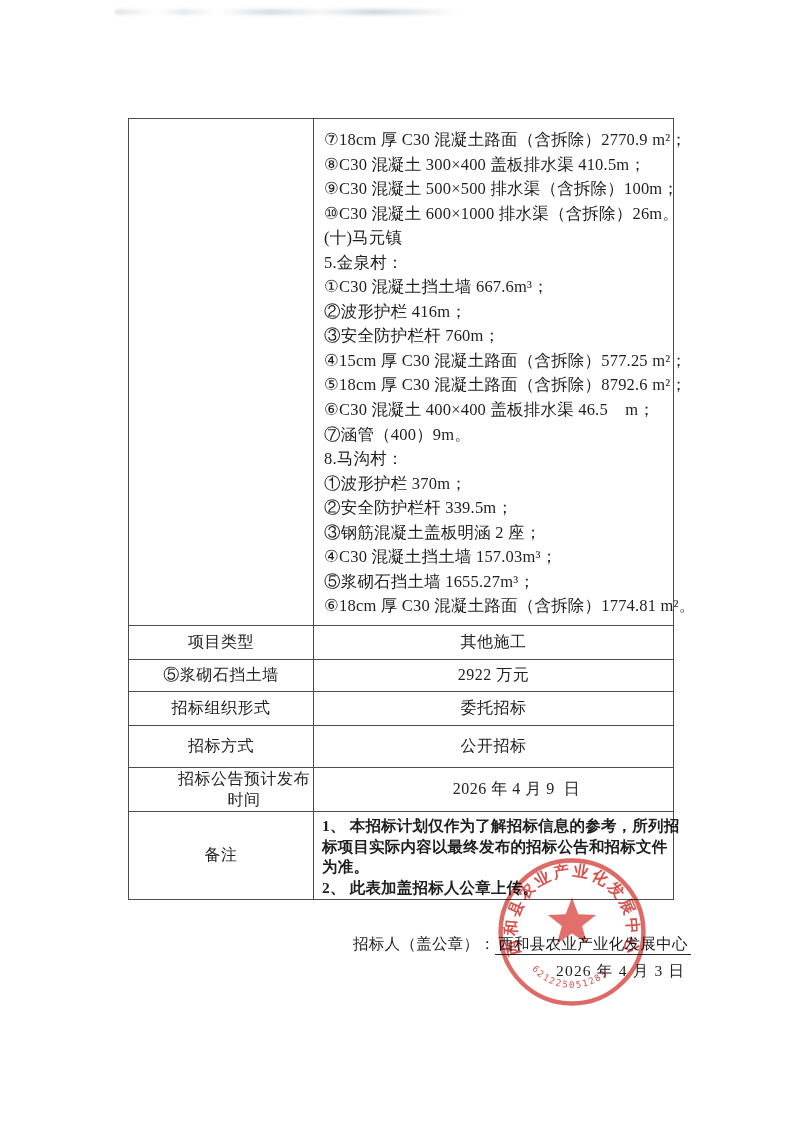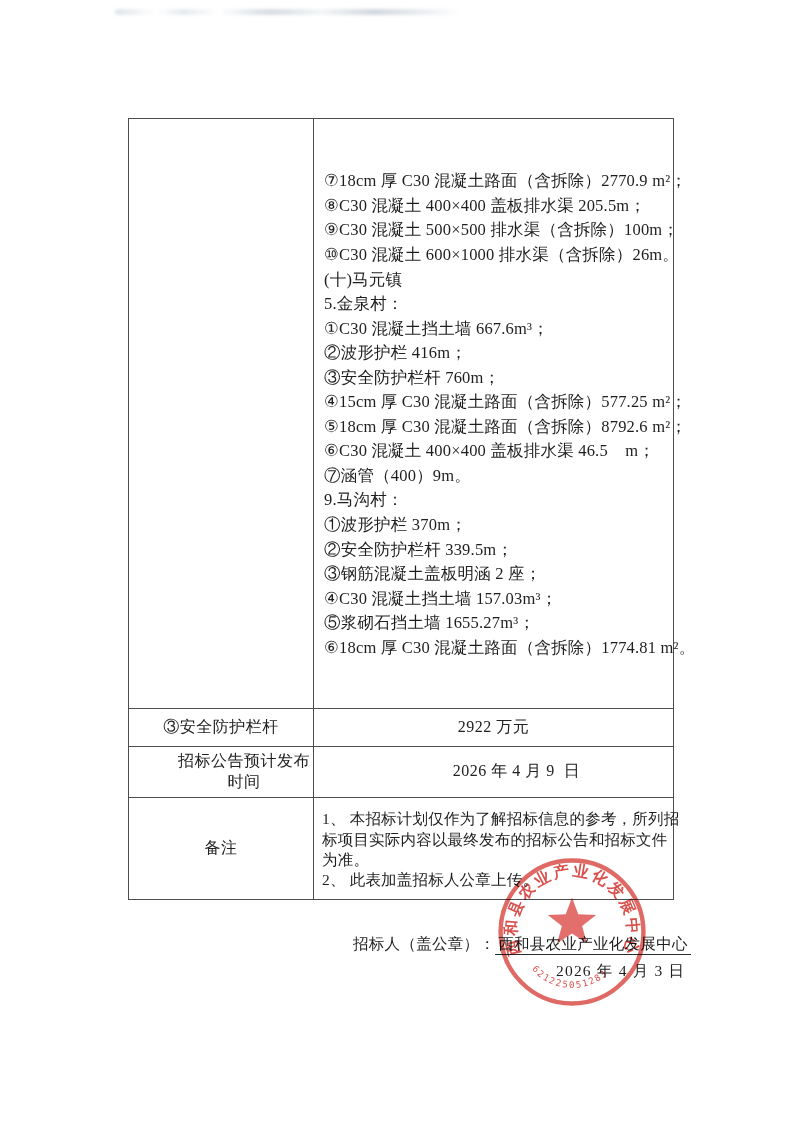--- a/index.html
+++ b/index.html
@@ -63,20 +63,21 @@
   tr.r5 td{height:39px;padding-left:46px;}
   tr.r6 td{height:35px;}
   tr.r7 td{height:80px;}
   .remark-cell{vertical-align:top;}
   .remark-lines{padding:3px 4px 0 8px;}
   .remark-line{
     font-size:15.5px;
     line-height:20.4px;
     white-space:pre;
     letter-spacing:.2px;
+    font-weight:bold;
   }
   .signer{
     position:absolute;left:353px;top:934px;
     font-size:15.5px;letter-spacing:.3px;
     z-index:2;white-space:pre;
   }
   .signer-name{
     border-bottom:1.5px solid #2a2a2a;
     padding:0 3px 2px 3px;
   }
@@ -117,45 +118,57 @@
     <colgroup>
         <col class="c1">
         <col class="c2">
       </colgroup>
     <tbody>
       <tr class="r-detail">
         <td class="label-cell"></td>
         <td class="detail-cell">
           <div class="detail-lines">
               <div class="detail-line">⑦18cm 厚 C30 混凝土路面（含拆除）2770.9 m²；</div>
-              <div class="detail-line">⑧C30 混凝土 400×400 盖板排水渠 205.5m；</div>
+              <div class="detail-line">⑧C30 混凝土 300×400 盖板排水渠 410.5m；</div>
               <div class="detail-line">⑨C30 混凝土 500×500 排水渠（含拆除）100m；</div>
               <div class="detail-line">⑩C30 混凝土 600×1000 排水渠（含拆除）26m。</div>
               <div class="detail-line">(十)马元镇</div>
               <div class="detail-line">5.金泉村：</div>
               <div class="detail-line">①C30 混凝土挡土墙 667.6m³；</div>
               <div class="detail-line">②波形护栏 416m；</div>
               <div class="detail-line">③安全防护栏杆 760m；</div>
               <div class="detail-line">④15cm 厚 C30 混凝土路面（含拆除）577.25 m²；</div>
               <div class="detail-line">⑤18cm 厚 C30 混凝土路面（含拆除）8792.6 m²；</div>
               <div class="detail-line">⑥C30 混凝土 400×400 盖板排水渠 46.5    m；</div>
               <div class="detail-line">⑦涵管（400）9m。</div>
-              <div class="detail-line">9.马沟村：</div>
+              <div class="detail-line">8.马沟村：</div>
               <div class="detail-line">①波形护栏 370m；</div>
               <div class="detail-line">②安全防护栏杆 339.5m；</div>
               <div class="detail-line">③钢筋混凝土盖板明涵 2 座；</div>
               <div class="detail-line">④C30 混凝土挡土墙 157.03m³；</div>
               <div class="detail-line">⑤浆砌石挡土墙 1655.27m³；</div>
               <div class="detail-line">⑥18cm 厚 C30 混凝土路面（含拆除）1774.81 m²。</div>
             </div>
         </td>
       </tr>
+      <tr class="r1">
+        <td class="label-cell">项目类型</td>
+        <td class="value-cell">其他施工</td>
+      </tr>
       <tr class="r2">
-        <td class="label-cell">③安全防护栏杆</td>
+        <td class="label-cell">⑤浆砌石挡土墙</td>
         <td class="value-cell">2922 万元</td>
+      </tr>
+      <tr class="r3">
+        <td class="label-cell">招标组织形式</td>
+        <td class="value-cell">委托招标</td>
+      </tr>
+      <tr class="r4">
+        <td class="label-cell">招标方式</td>
+        <td class="value-cell">公开招标</td>
       </tr>
       <tr class="r5">
         <td class="label-cell">招标公告预计发布时间</td>
         <td class="value-cell">2026 年 4 月 9  日</td>
       </tr>
       <tr class="r7">
         <td class="label-cell">备注</td>
         <td class="remark-cell">
           <div class="remark-lines">
               <div class="remark-line">1、 本招标计划仅作为了解招标信息的参考，所列招</div>

